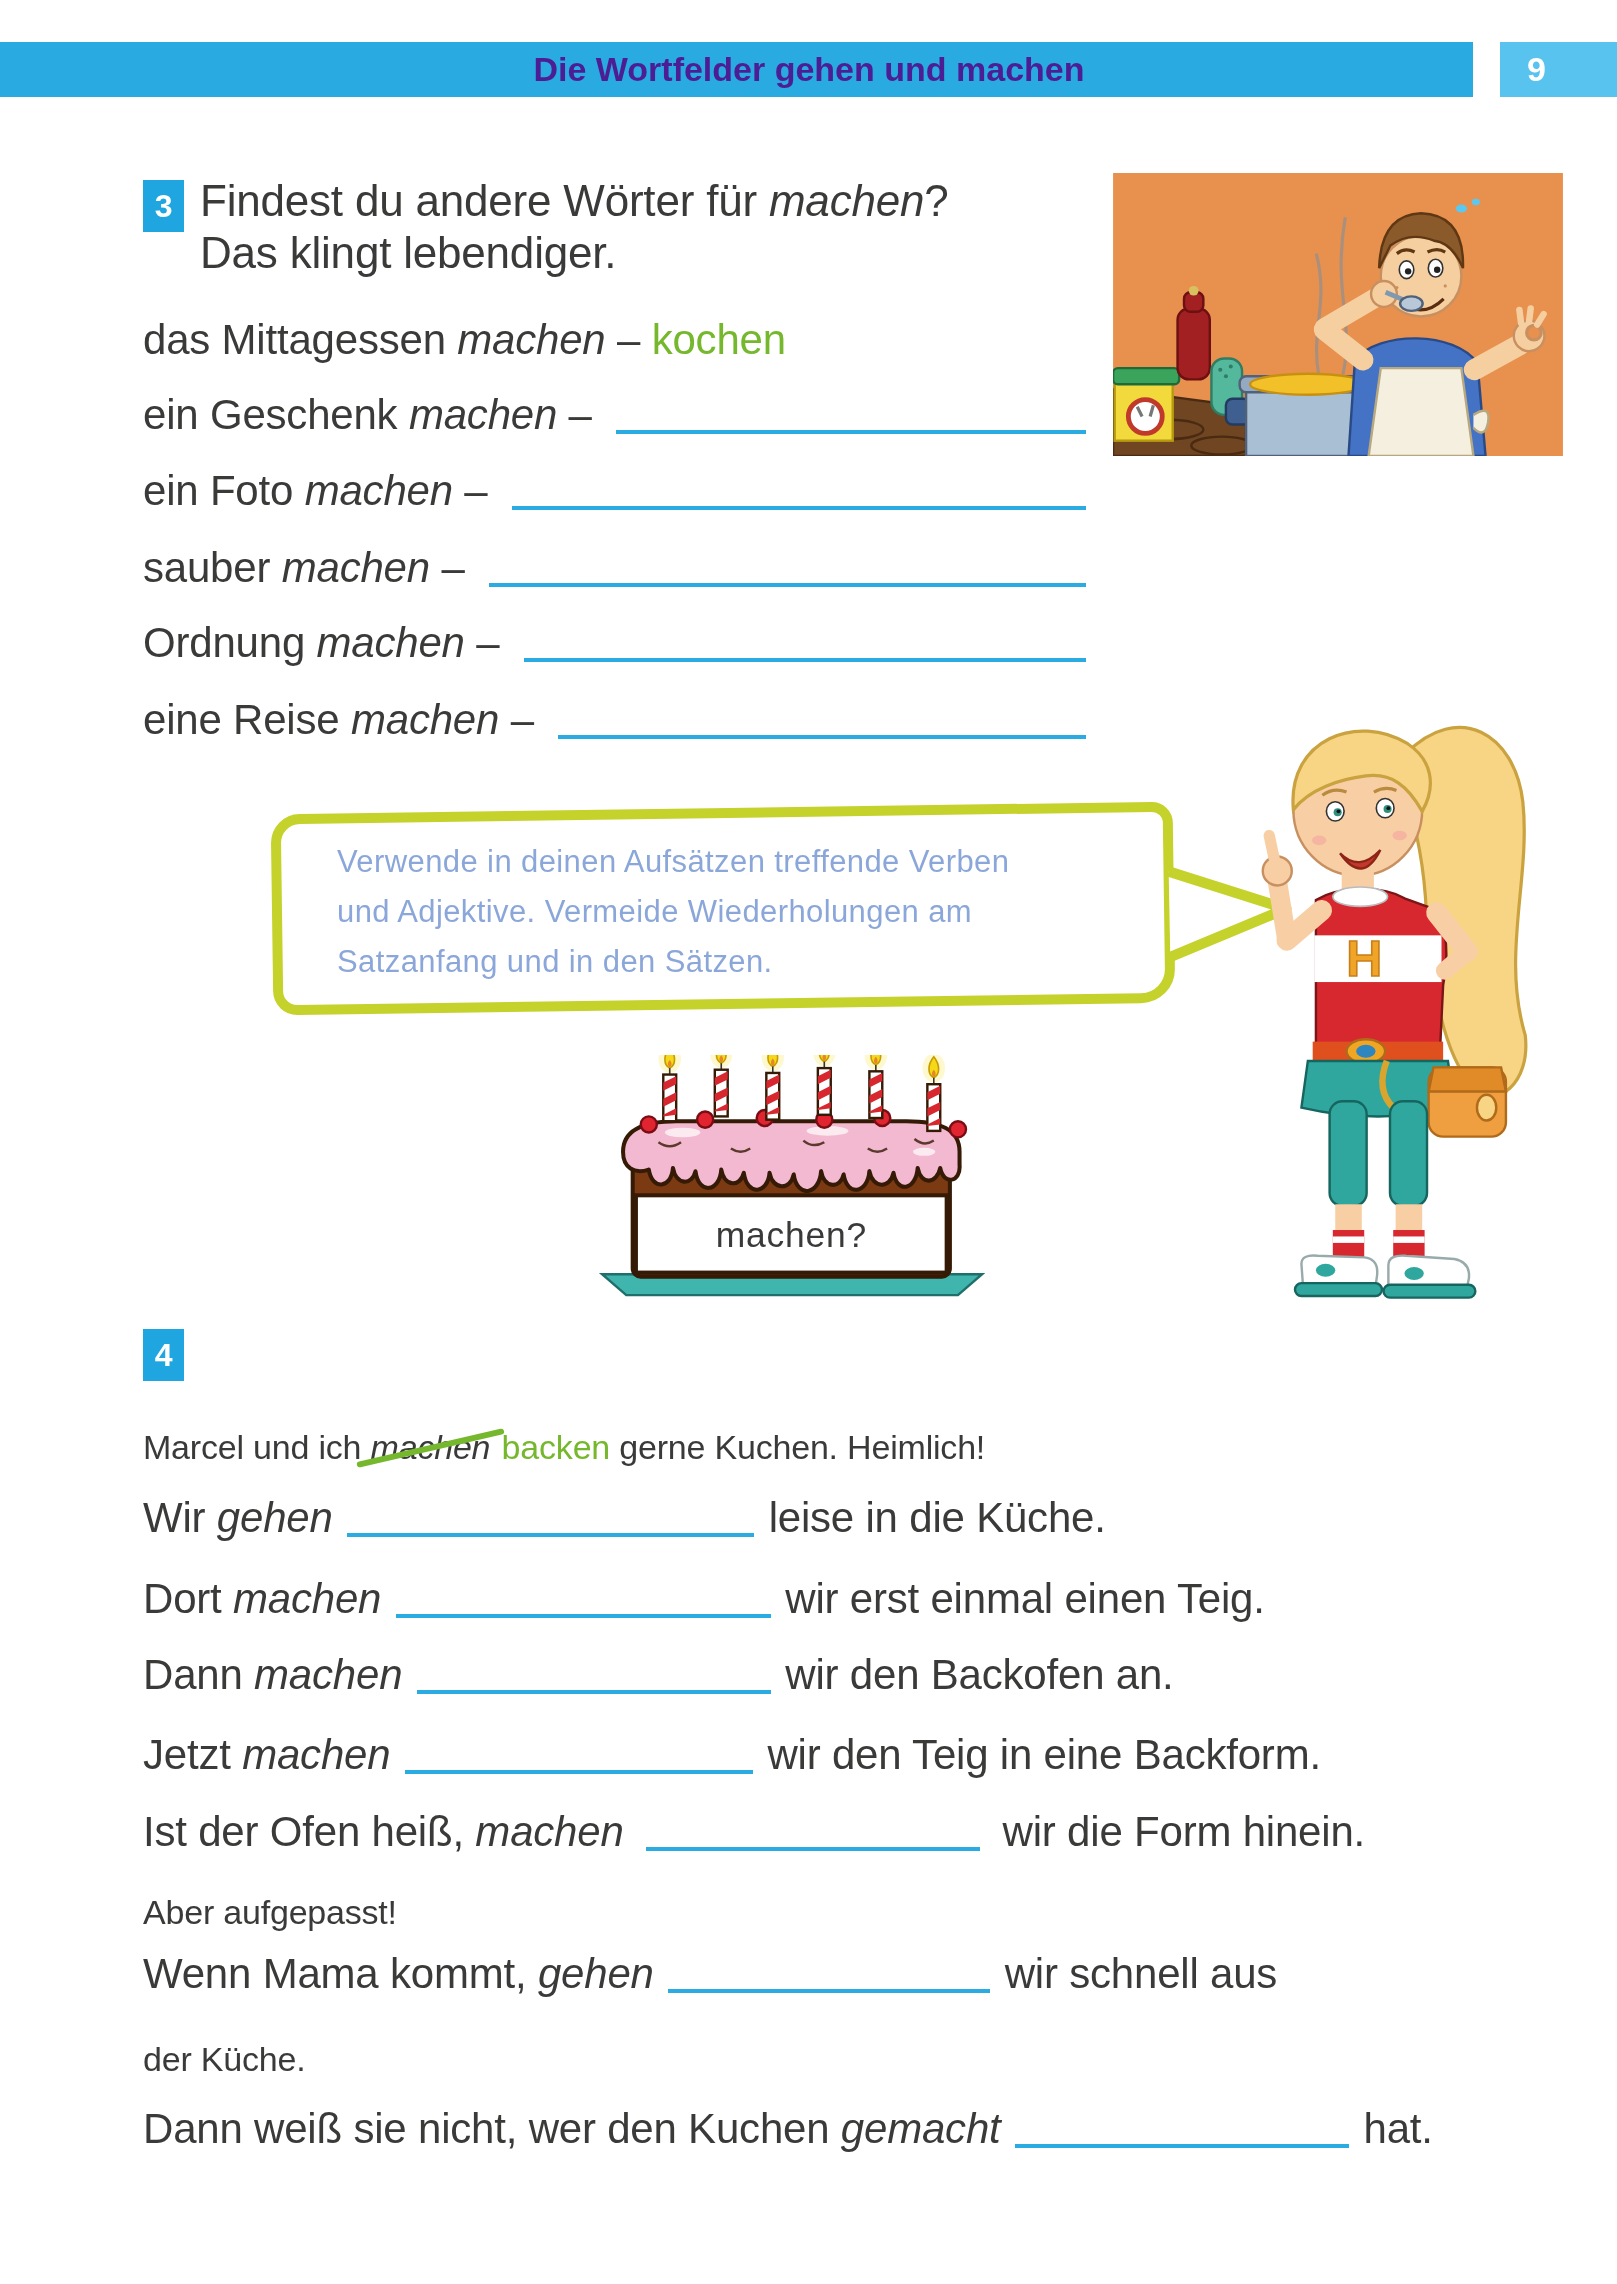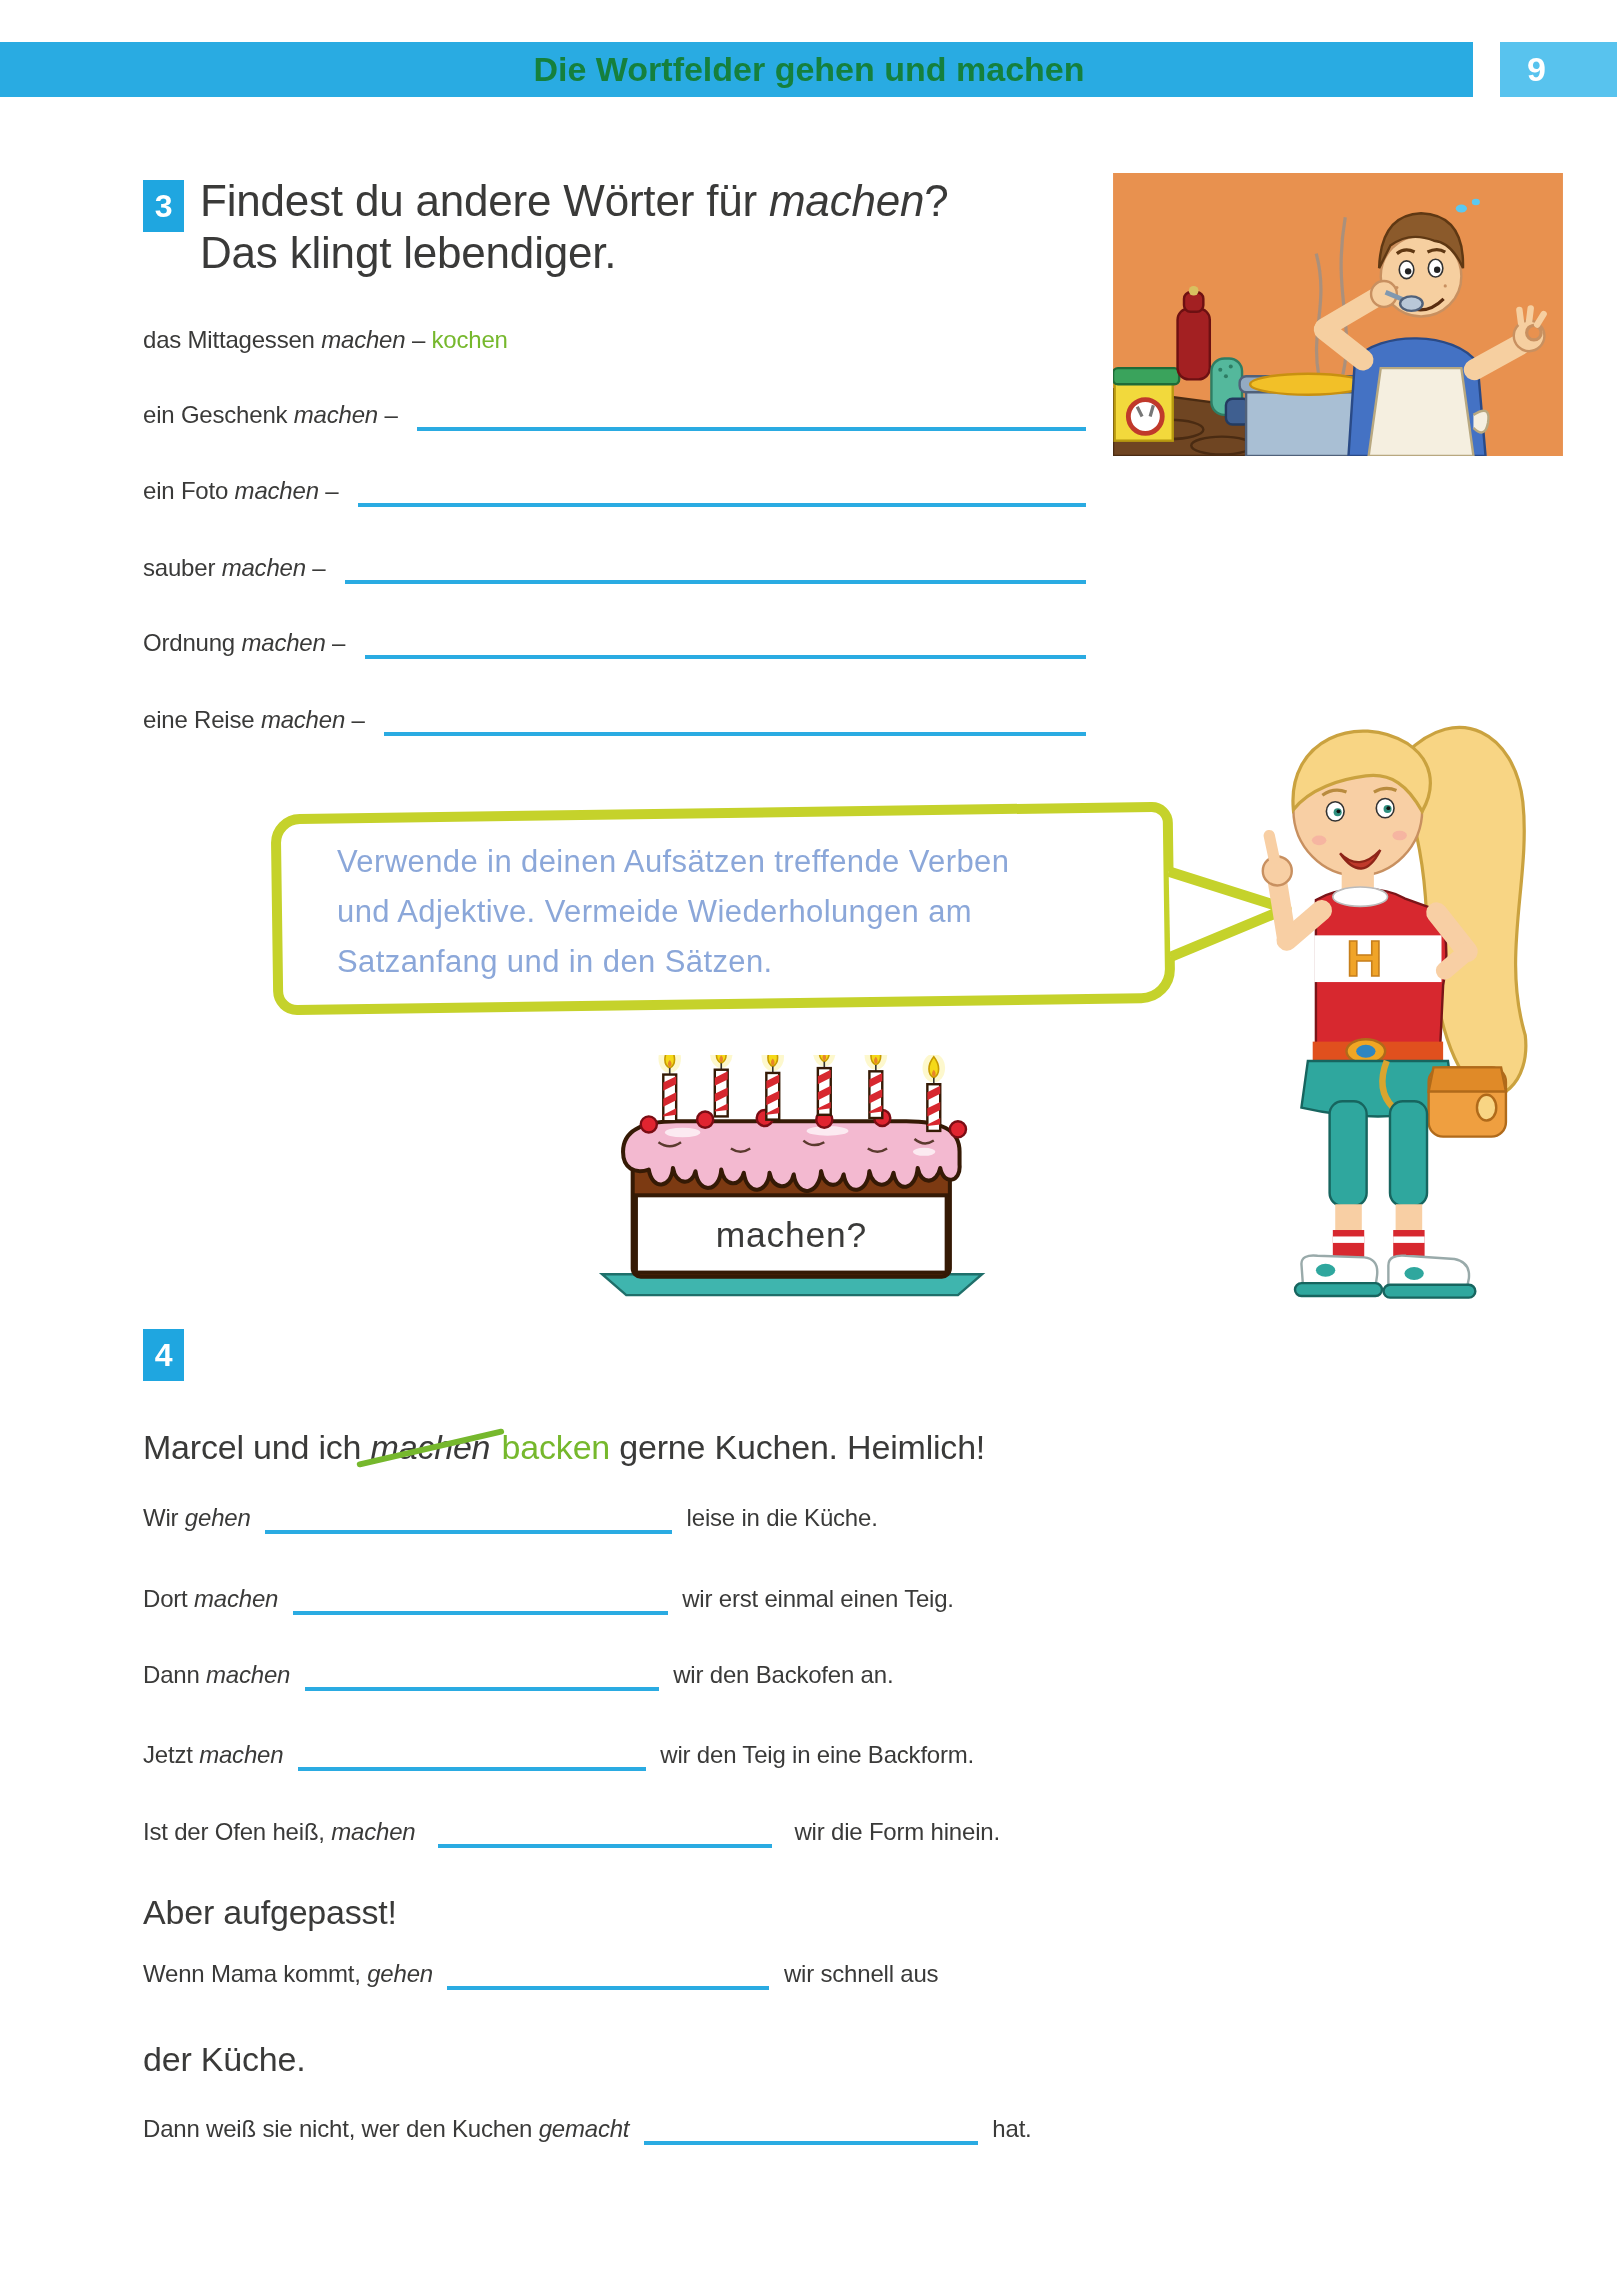--- a/index.html
+++ b/index.html
@@ -1,29 +1,29 @@
 <!DOCTYPE html>
 <html style="font-size:13px"><head>
 <meta charset="utf-8">
 <style>
   html,body{margin:0;padding:0;background:#ffffff;}
   .page{position:relative;width:1618px;height:2284px;background:#fff;overflow:hidden;
         font-family:"Liberation Sans",sans-serif;color:#3a3a39;letter-spacing:-0.2px;}
   
   .hbar{position:absolute;left:0;top:42px;width:1473px;height:55px;background:#29abe2;}
   .htitle{position:absolute;left:0;top:42px;width:1618px;height:55px;line-height:55px;
-          text-align:center;color:#15803d;font-size:34px;font-weight:bold;letter-spacing:0;}
+          text-align:center;color:#4c1d95;font-size:34px;font-weight:bold;letter-spacing:0;}
   .pagebox{position:absolute;left:1500px;top:42px;width:118px;height:55px;background:#58c3ee;
            color:#fff;font-size:34px;font-weight:bold;line-height:55px;padding-left:27px;box-sizing:border-box;}
   
   .badge{position:absolute;width:41px;height:52px;background:#1fa6e0;color:#fff;
          font-size:32px;font-weight:bold;text-align:center;line-height:52px;}
   .h3line{position:absolute;left:200px;height:45px;line-height:45px;font-size:44px;}
   
-  .row{position:absolute;left:143px;display:flex;align-items:flex-start;height:45px;font-size:24px;}
+  .row{position:absolute;left:143px;display:flex;align-items:center;height:45px;font-size:42px;}
   .row .txt{line-height:45px;white-space:pre;}
   .it{font-style:italic;}
   .green{color:#76b82d;}
   .fill{flex:1;height:35px;border-bottom:4px solid #2aabe2;margin-left:13px;}
   .blank{height:35px;border-bottom:4px solid #2aabe2;margin:0 14.5px;}
   .plain{position:absolute;left:143px;height:45px;line-height:45px;font-size:34px;white-space:pre;}
   .strike{position:relative;font-style:italic;margin-right:11.3px;display:inline-block;}
   .sline{position:absolute;left:-13%;top:45%;width:126%;height:6.4px;background:#76b82d;
          border-radius:3.2px;transform:rotate(-13deg);}
   

